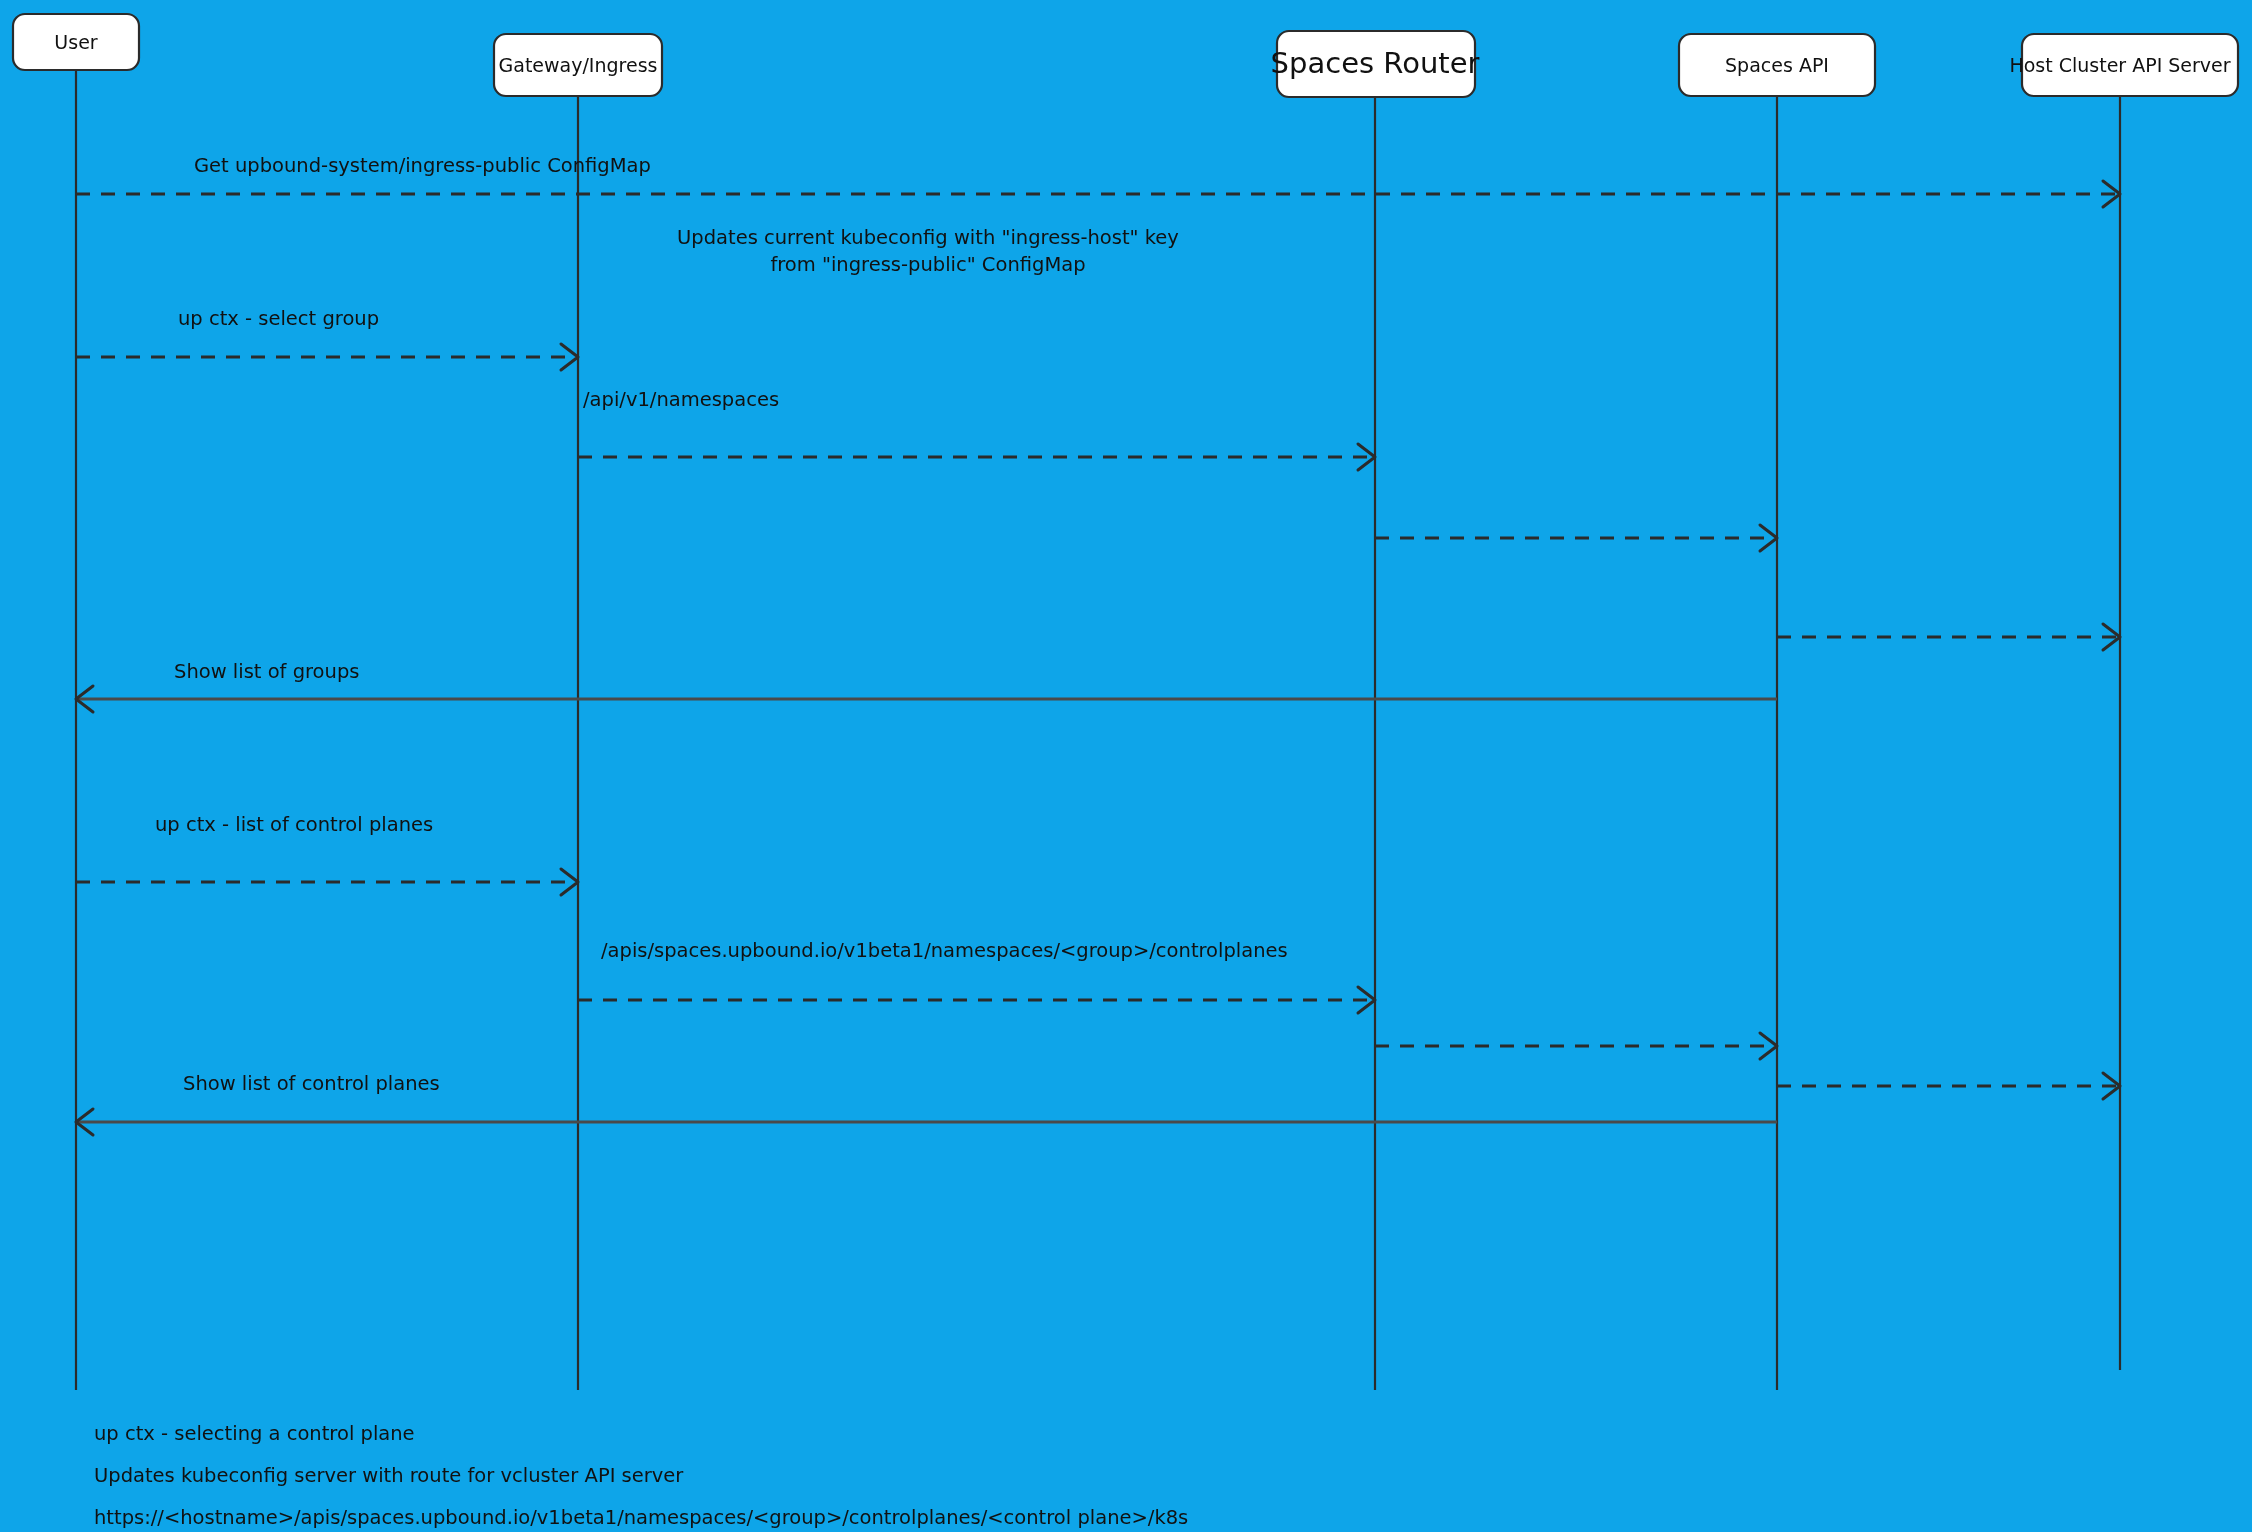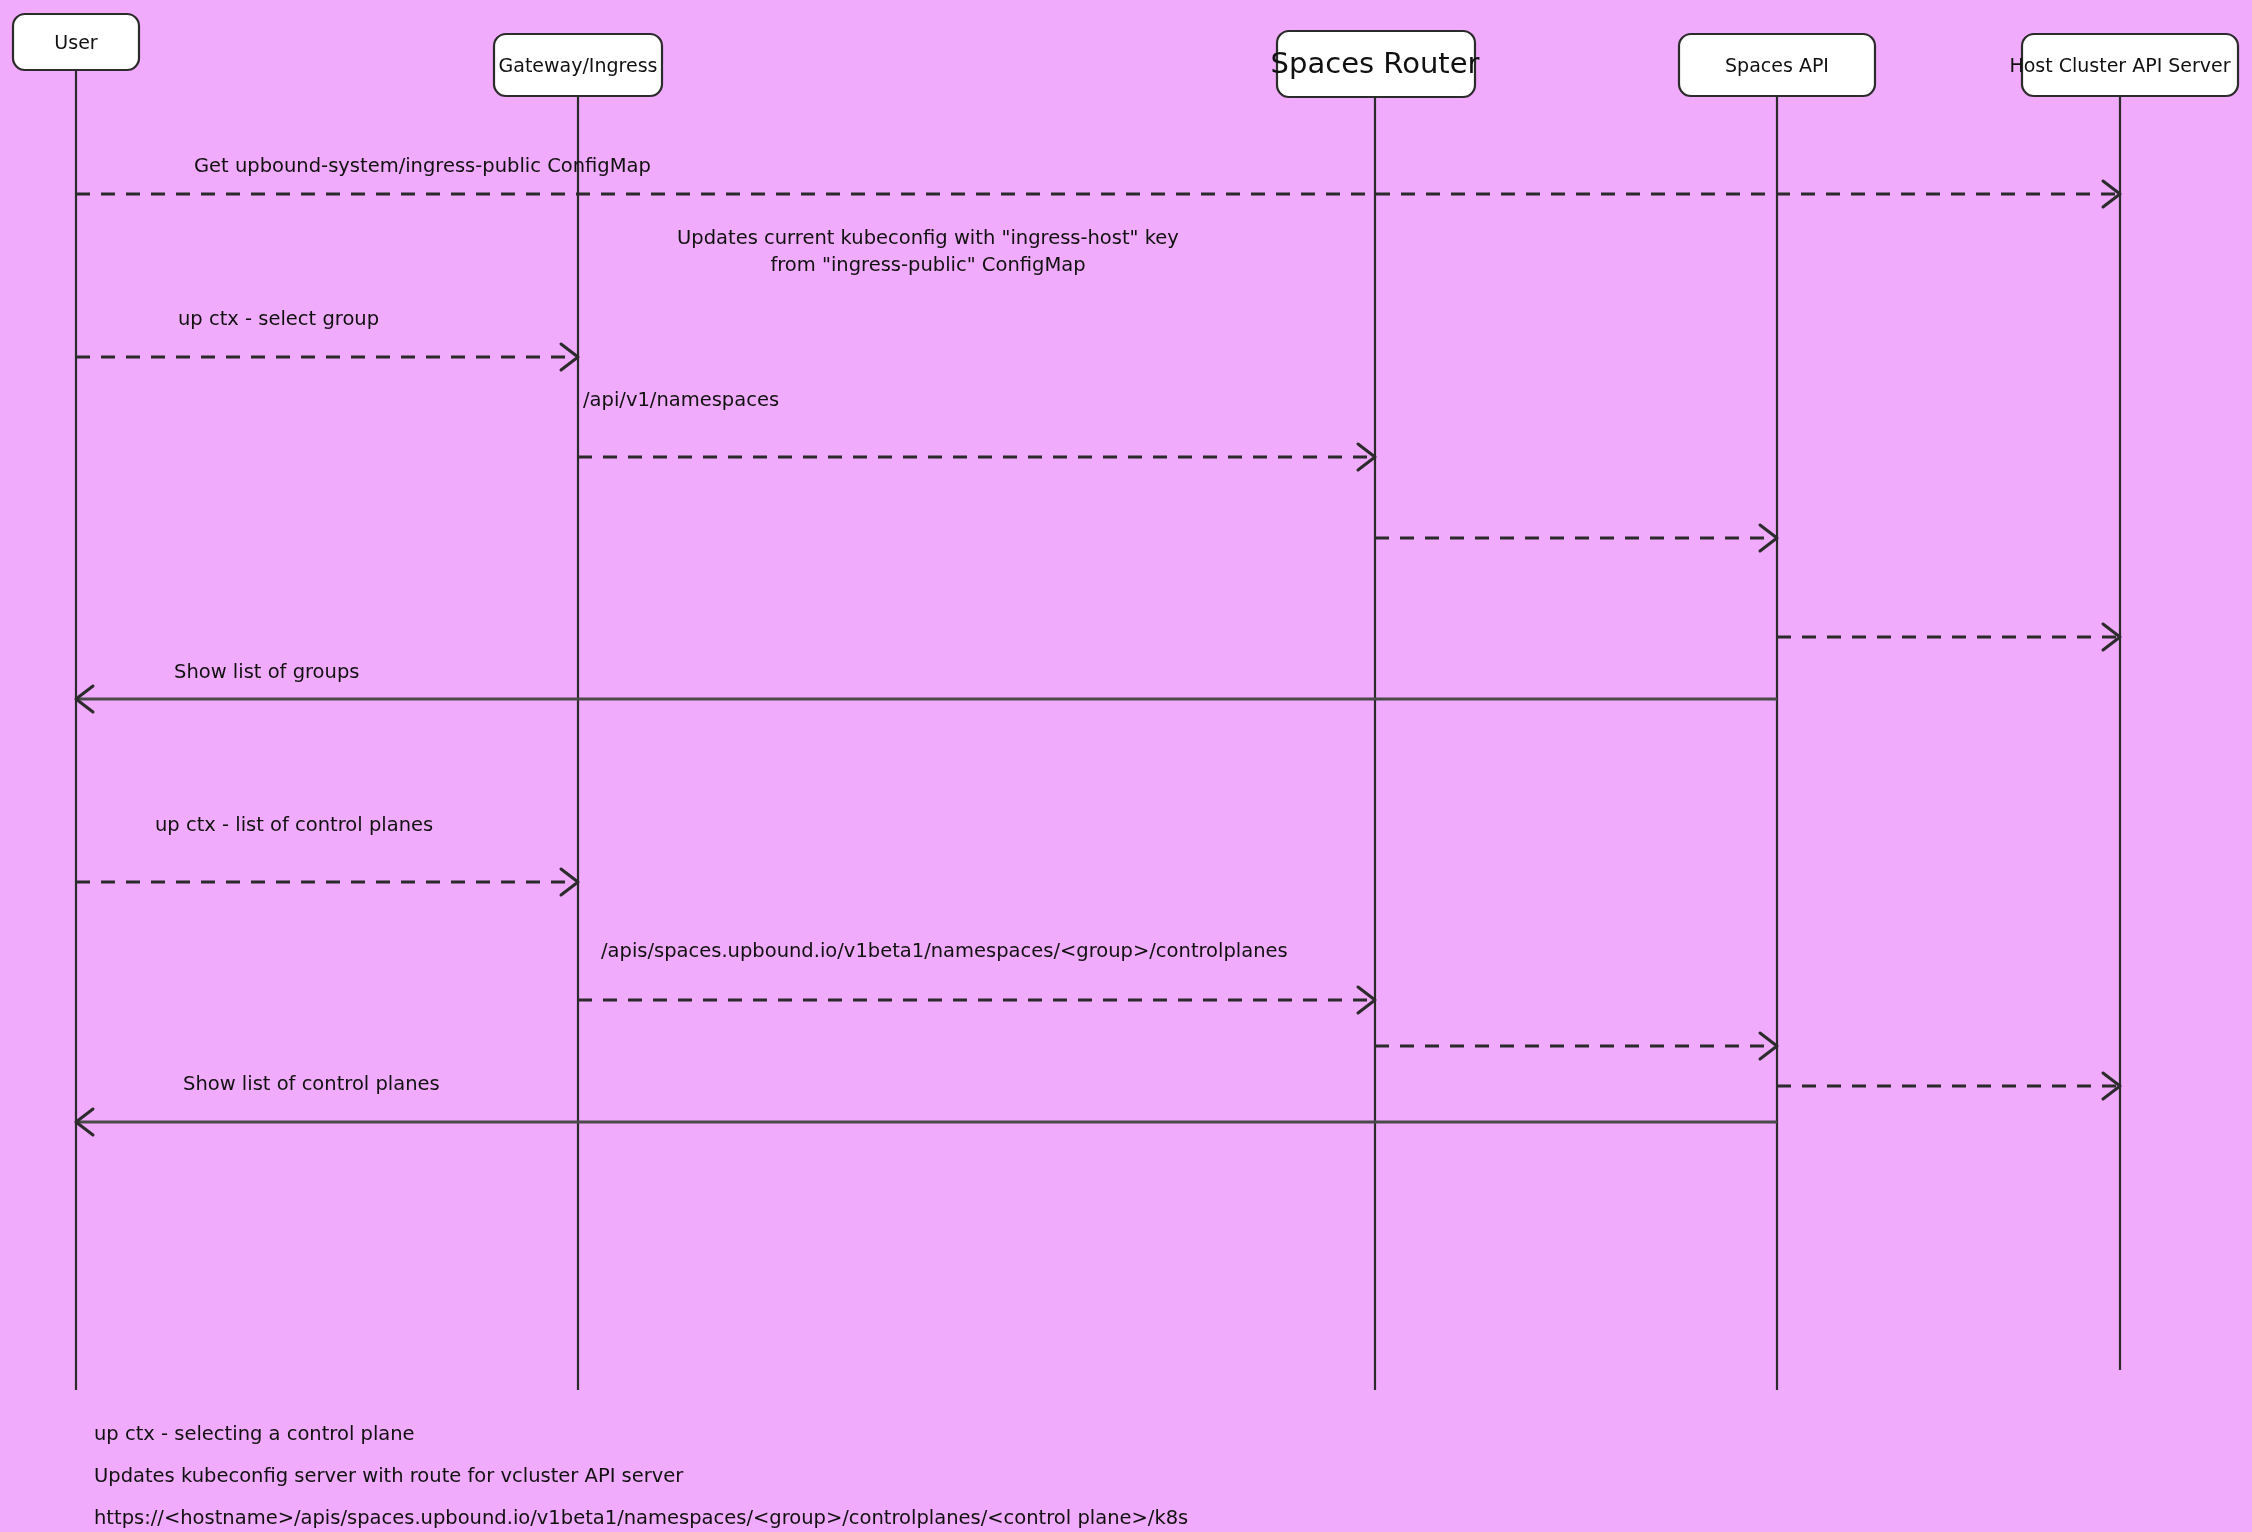--- a/index.html
+++ b/index.html
@@ -1,18 +1,18 @@
 <!DOCTYPE html>
 <html><head>
 <meta charset="utf-8">
 <style>
   html,body{margin:0;padding:0;background:#ffffff;}
   body{width:2252px;height:1532px;overflow:hidden;
        font-family:"DejaVu Sans","Liberation Sans",sans-serif;color:#1a1a1a;}
-  #stage{position:relative;width:2252px;height:1532px;background:#f0abfc;}
+  #stage{position:relative;width:2252px;height:1532px;background:#0ea5e9;}
   svg.diagram{position:absolute;left:0;top:0;width:2252px;height:1532px;}
   .pbox{fill:#ffffff;stroke:#2b2b2b;stroke-width:2.2;}
   .plabel{font-family:"DejaVu Sans","Liberation Sans",sans-serif;fill:#111;text-anchor:middle;dominant-baseline:middle;}
   .plabel.sm{font-size:19px;}
   .plabel.lg{font-size:29px;}
   .lifeline{stroke:#2b2b2b;stroke-width:2.2;}
   .msg-dashed{stroke:#2b2b2b;stroke-width:3;stroke-dasharray:14 11;fill:none;}
   .msg-solid{stroke:#4a4a4a;stroke-width:3;fill:none;}
   .head{stroke:#2b2b2b;stroke-width:3;fill:none;stroke-linecap:round;stroke-linejoin:round;}
   .mlabel{font-family:"DejaVu Sans","Liberation Sans",sans-serif;fill:#111;font-size:19.5px;}

